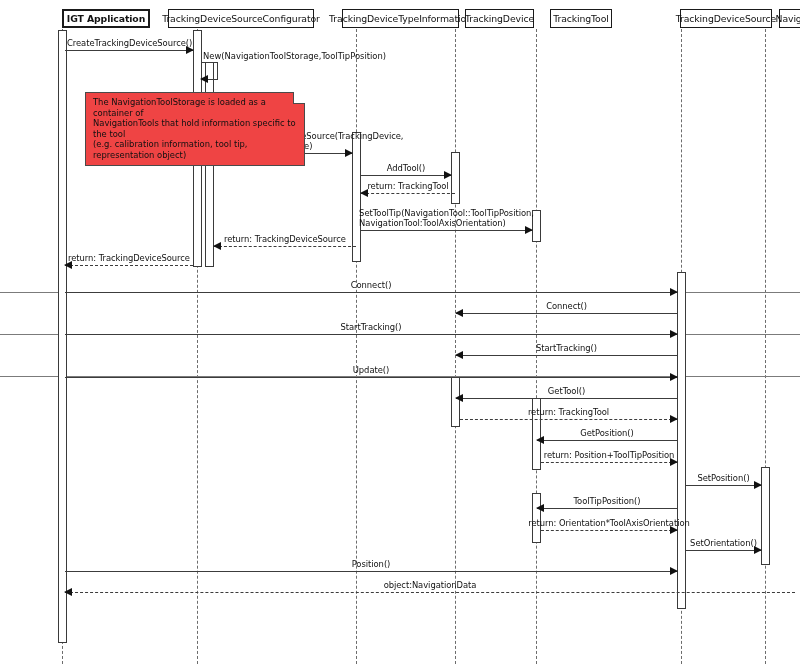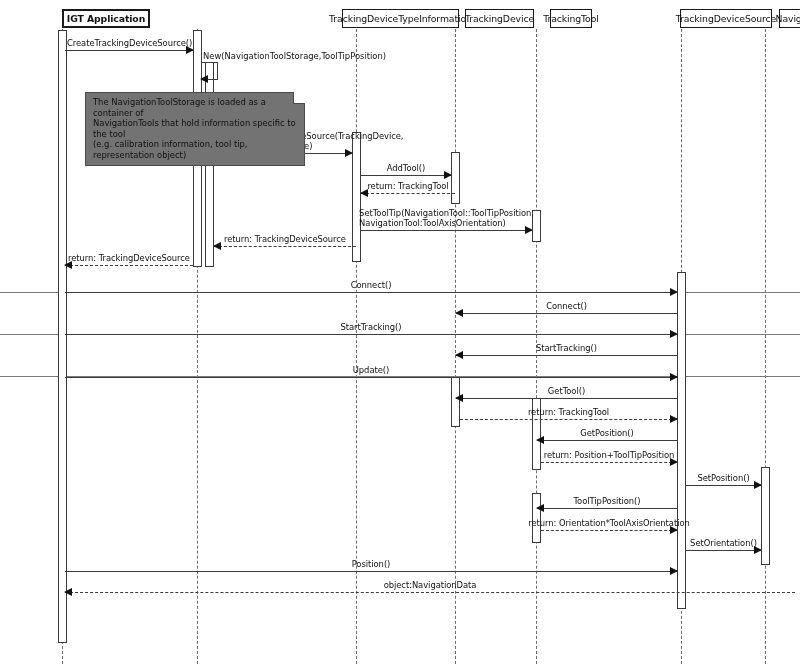--- a/index.html
+++ b/index.html
@@ -85,21 +85,21 @@
     font-size:8.4px;color:#101010;white-space:nowrap;
   }
 
   
   .sep{position:absolute;left:0;height:0;border-top:1.1px solid #7b7b7b;}
 
   
   .note{
     position:absolute;
     box-sizing:border-box;
-    background:#737373;
+    background:#ef4444;
     border:1px solid #4a4a4a;
     font-size:8.4px;
     line-height:10.6px;
     color:#101010;
     padding:4px 6px 4px 7px;
     white-space:pre-line;
   }
   .note .fold{
     position:absolute;top:-1px;right:-1px;
     width:11px;height:11px;
@@ -254,27 +254,30 @@
       <div class="line"></div>
       <div class="head"></div>
       <div class="lbl c">object:NavigationData</div>
     </div>
     <div class="note" style="left: 85px; top: 92px; width: 220px; min-height: 36px;"><div class="foldcut"></div><div class="fold"></div><div>The NavigationToolStorage is loaded as a container of
 NavigationTools that hold information specific to the tool
 (e.g. calibration information, tool tip, representation object)</div></div>
     <div class="actor-box bold" style="left: 18px; width: 88px; top: 9px;">
       <span>IGT Application</span>
     </div>
+    <div class="actor-box" style="left: 124px; width: 146px; top: 9px;">
+      <span>TrackingDeviceSourceConfigurator</span>
+    </div>
     <div class="actor-box" style="left: 298px; width: 117px; top: 9px;">
       <span>TrackingDeviceTypeInformation</span>
     </div>
     <div class="actor-box" style="left: 421px; width: 69px; top: 9px;">
       <span>TrackingDevice</span>
     </div>
-    <div class="actor-box" style="left: 506px; width: 42px; top: 9px;">
+    <div class="actor-box" style="left: 506px; width: 62px; top: 9px;">
       <span>TrackingTool</span>
     </div>
     <div class="actor-box" style="left: 636px; width: 92px; top: 9px;">
       <span>TrackingDeviceSource</span>
     </div>
     <div class="actor-box" style="left: 735px; width: 64px; top: 9px;">
       <span>NavigationData</span>
     </div>
   </div>
 

